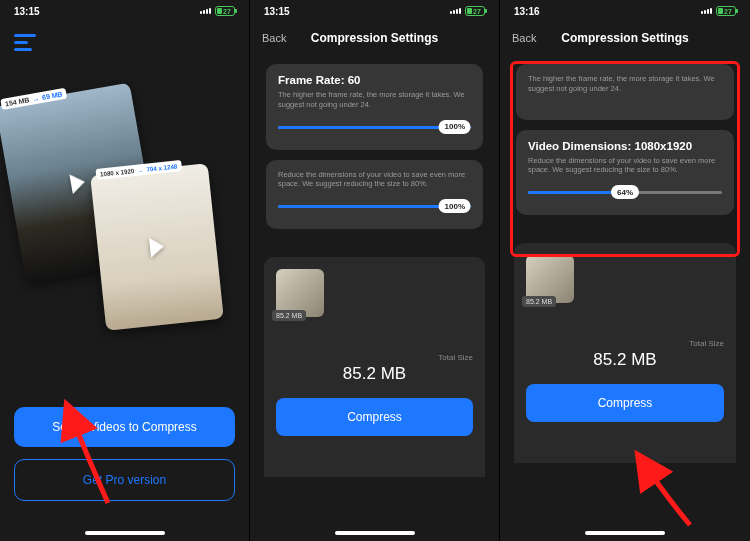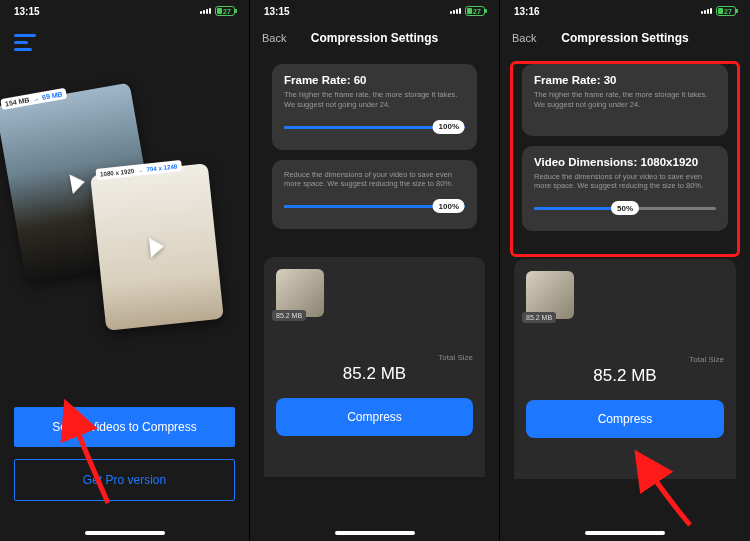--- a/index.html
+++ b/index.html
@@ -168,21 +168,21 @@
   }
   .size-badge .arrow { color:#1e77ff; }
   .size-badge .to { color:#1e77ff; }
   .thumb.t1 .size-badge { top:-6px; left:6px; }
   .thumb.t2 .size-badge { top:-6px; left:6px; font-size:6.2px; }
 
   .btn {
     display:block;
     margin: 0 14px 12px 14px;
     text-align:center;
-    border-radius:2px;
+    border-radius:10px;
     font-size:12px;
     padding:13px 0;
     font-weight:500;
     cursor:pointer;
   }
   .btn.primary { background:#1e77ff; color:#fff; }
   .btn.outline { border:1px solid #1e77ff; color:#1e77ff; background:transparent; }
 
   .pane1-buttons { position:absolute; bottom:28px; left:0; right:0; }
 
@@ -206,21 +206,21 @@
     font-size:11px;
     color:#fff;
     position:relative;
   }
   .navbar .back { color:#bfbfbf; font-weight:400; cursor:pointer; }
   .navbar .title { position:absolute; left:0; right:0; text-align:center; font-weight:700; font-size:12px; }
 
   .card {
     background:#363636;
     border-radius:10px;
-    margin:10px 22px;
+    margin:10px 16px;
     padding:10px 12px 16px 12px;
   }
   .card h4 {
     font-size:11.5px;
     font-weight:600;
     margin-bottom:4px;
   }
   .card p {
     font-size:7.5px;
     color:#9a9a9a;
@@ -450,31 +450,30 @@
             <span class="lbl">27</span>
           </span>
       </span>
     </div>
     <div class="navbar">
       <span class="back">Back</span>
       <span class="title">Compression Settings</span>
     </div>
 
     <div class="card">
-      <h4><span>Frame Rate: </span><span>30</span></h4>
       <p>The higher the frame rate, the more storage it takes. We suggest not going under 24.</p>
     </div>
 
     <div class="card">
       <h4><span>Video Dimensions: </span><span>1080x1920</span></h4>
       <p>Reduce the dimensions of your video to save even more space. We suggest reducing the size to 80%.</p>
       <div class="slider">
         <div class="track"></div>
         <div class="fill" style="width:50%"></div>
-        <div class="knob" style="left:50%;">50%</div>
+        <div class="knob" style="left:50%;">64%</div>
       </div>
     </div>
 
     <div class="results">
       <div class="vid-chip">
         <div class="badge">85.2 MB</div>
       </div>
       <div class="total-lbl">Total Size</div>
       <div class="total-val">85.2 MB</div>
       <div class="compress-btn">Compress</div>

